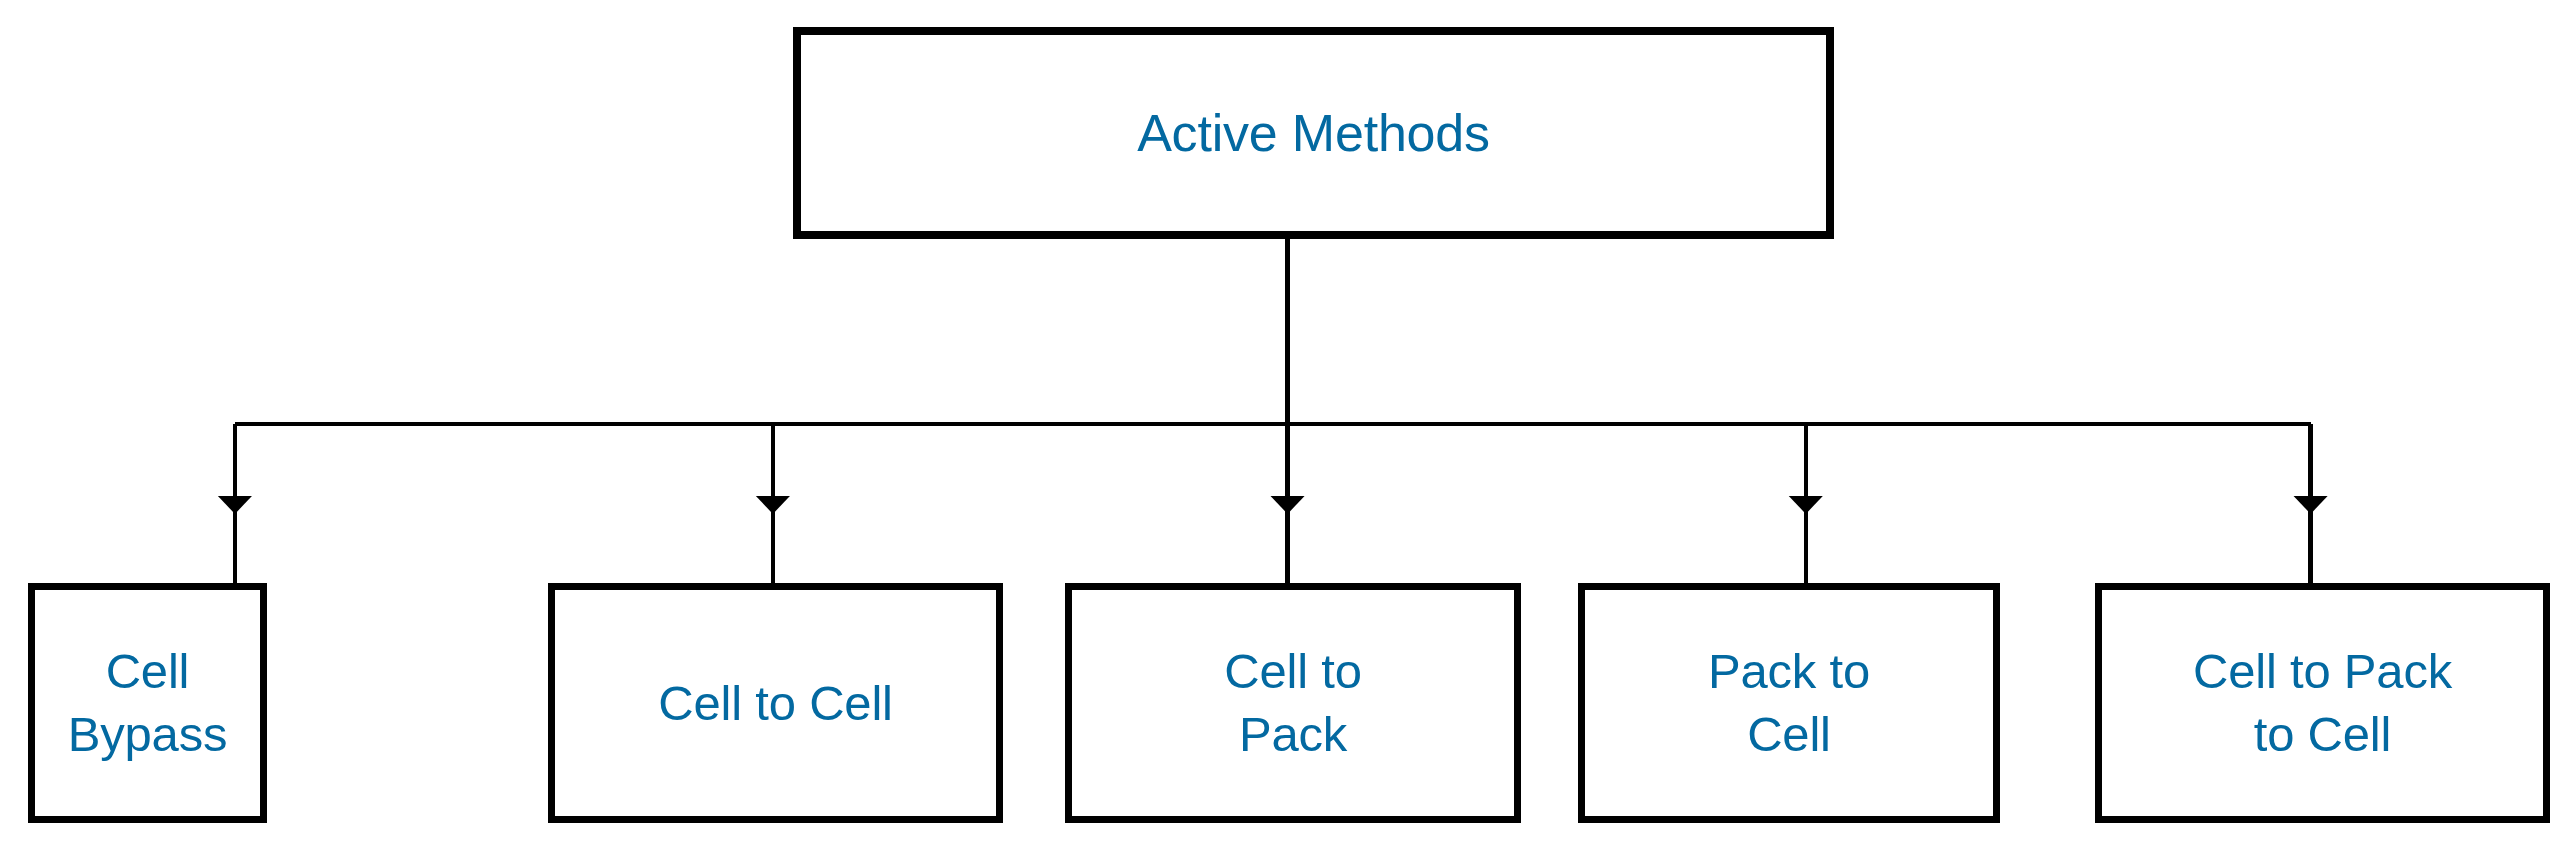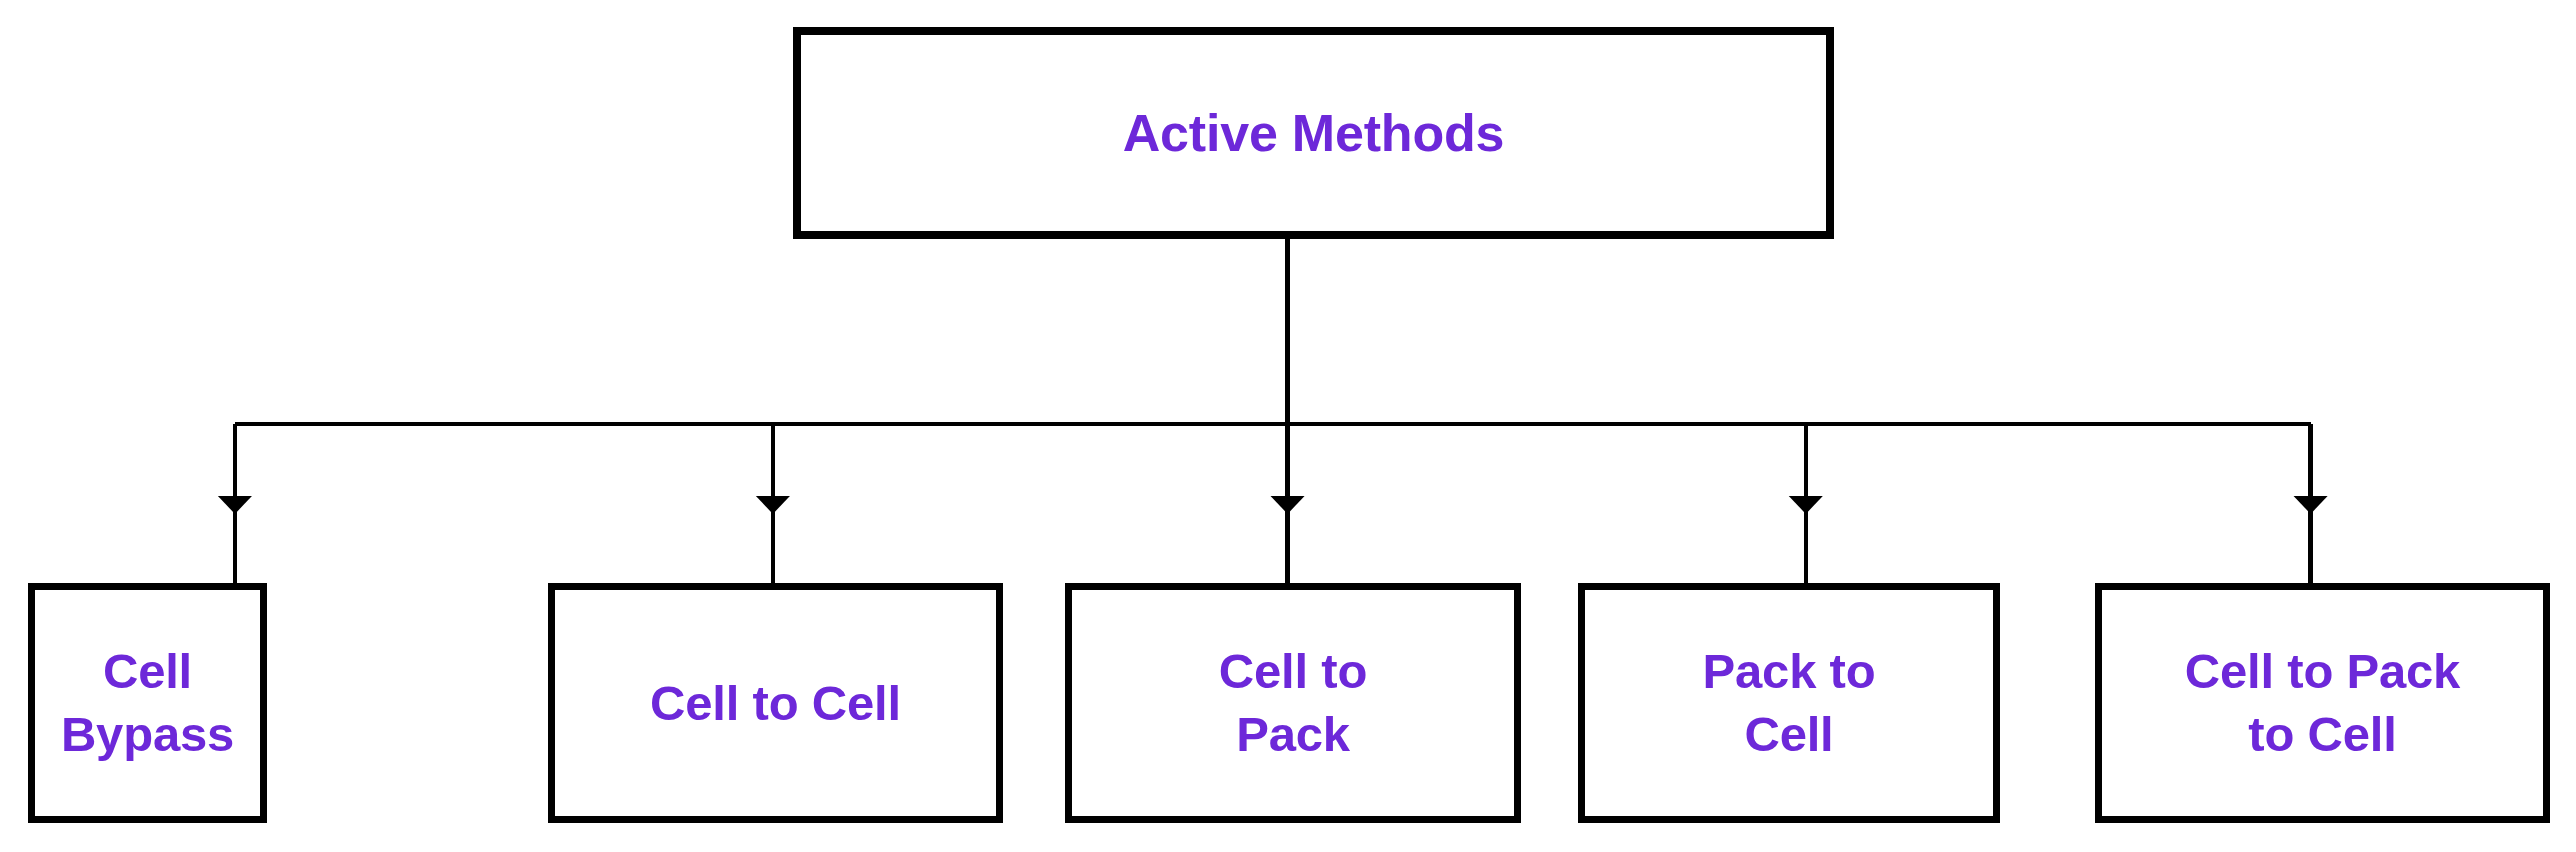--- a/index.html
+++ b/index.html
@@ -23,22 +23,22 @@
     box-sizing: border-box;
     background: #ffffff;
     border-style: solid;
     border-color: #000000;
     display: flex;
     align-items: center;
     justify-content: center;
     text-align: center;
   }
   .node-label {
-    font-weight: bold;
-    color: #6d28d9;
+    font-weight: normal;
+    color: #0369a1;
     line-height: 1.28;
     white-space: pre-line;
     letter-spacing: -0.2px;
   }
   
   #root-node {
     left: 793px;
     top: 27px;
     width: 1041px;
     height: 212px;

